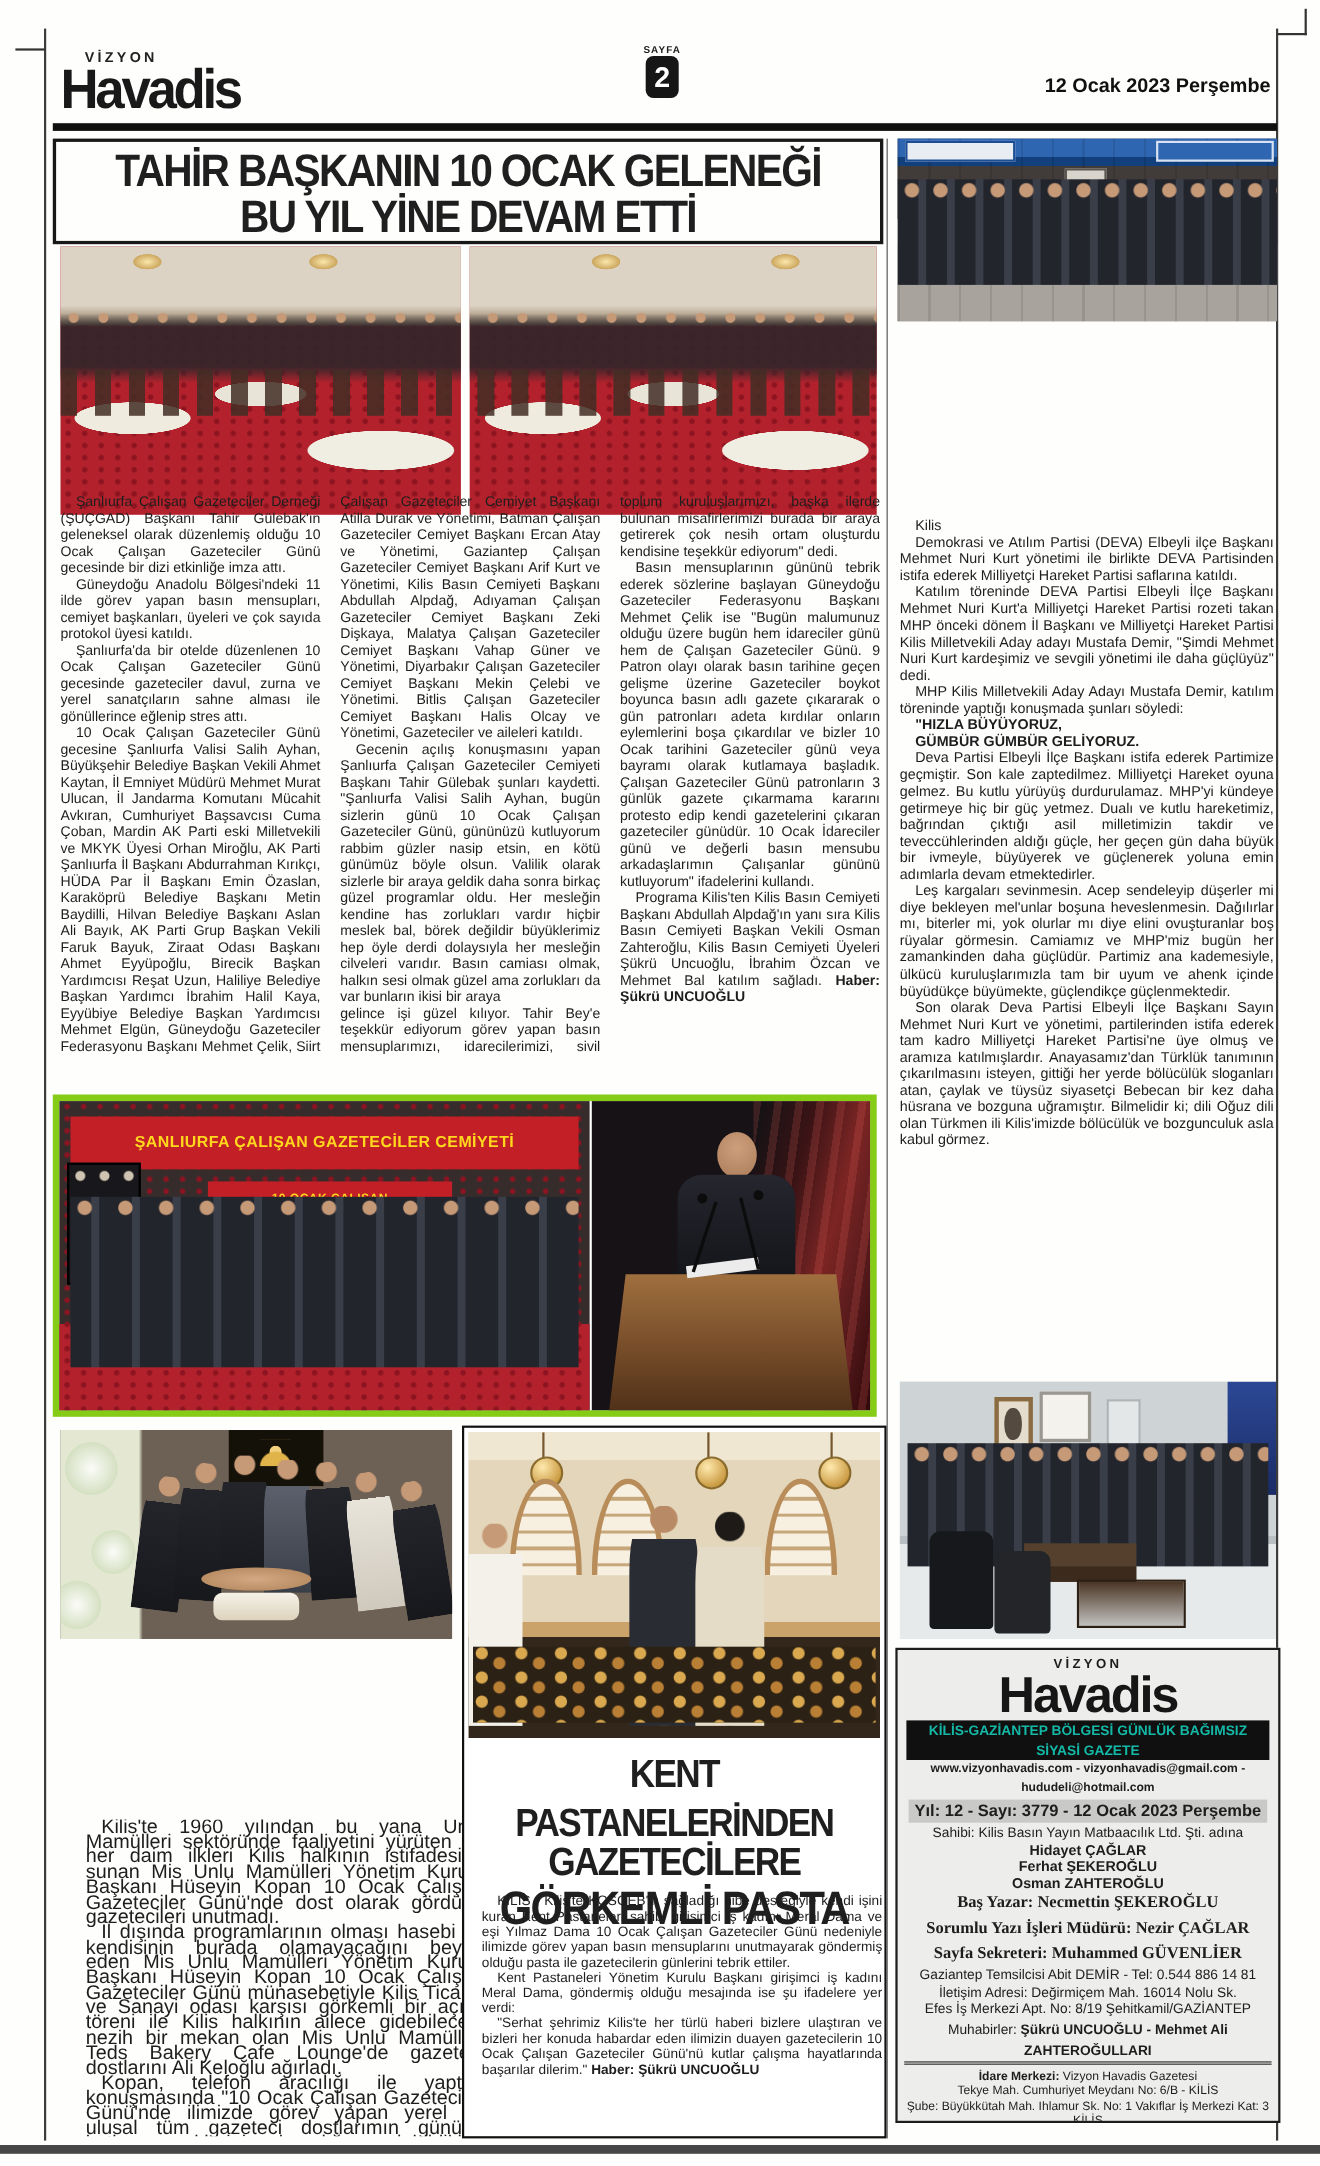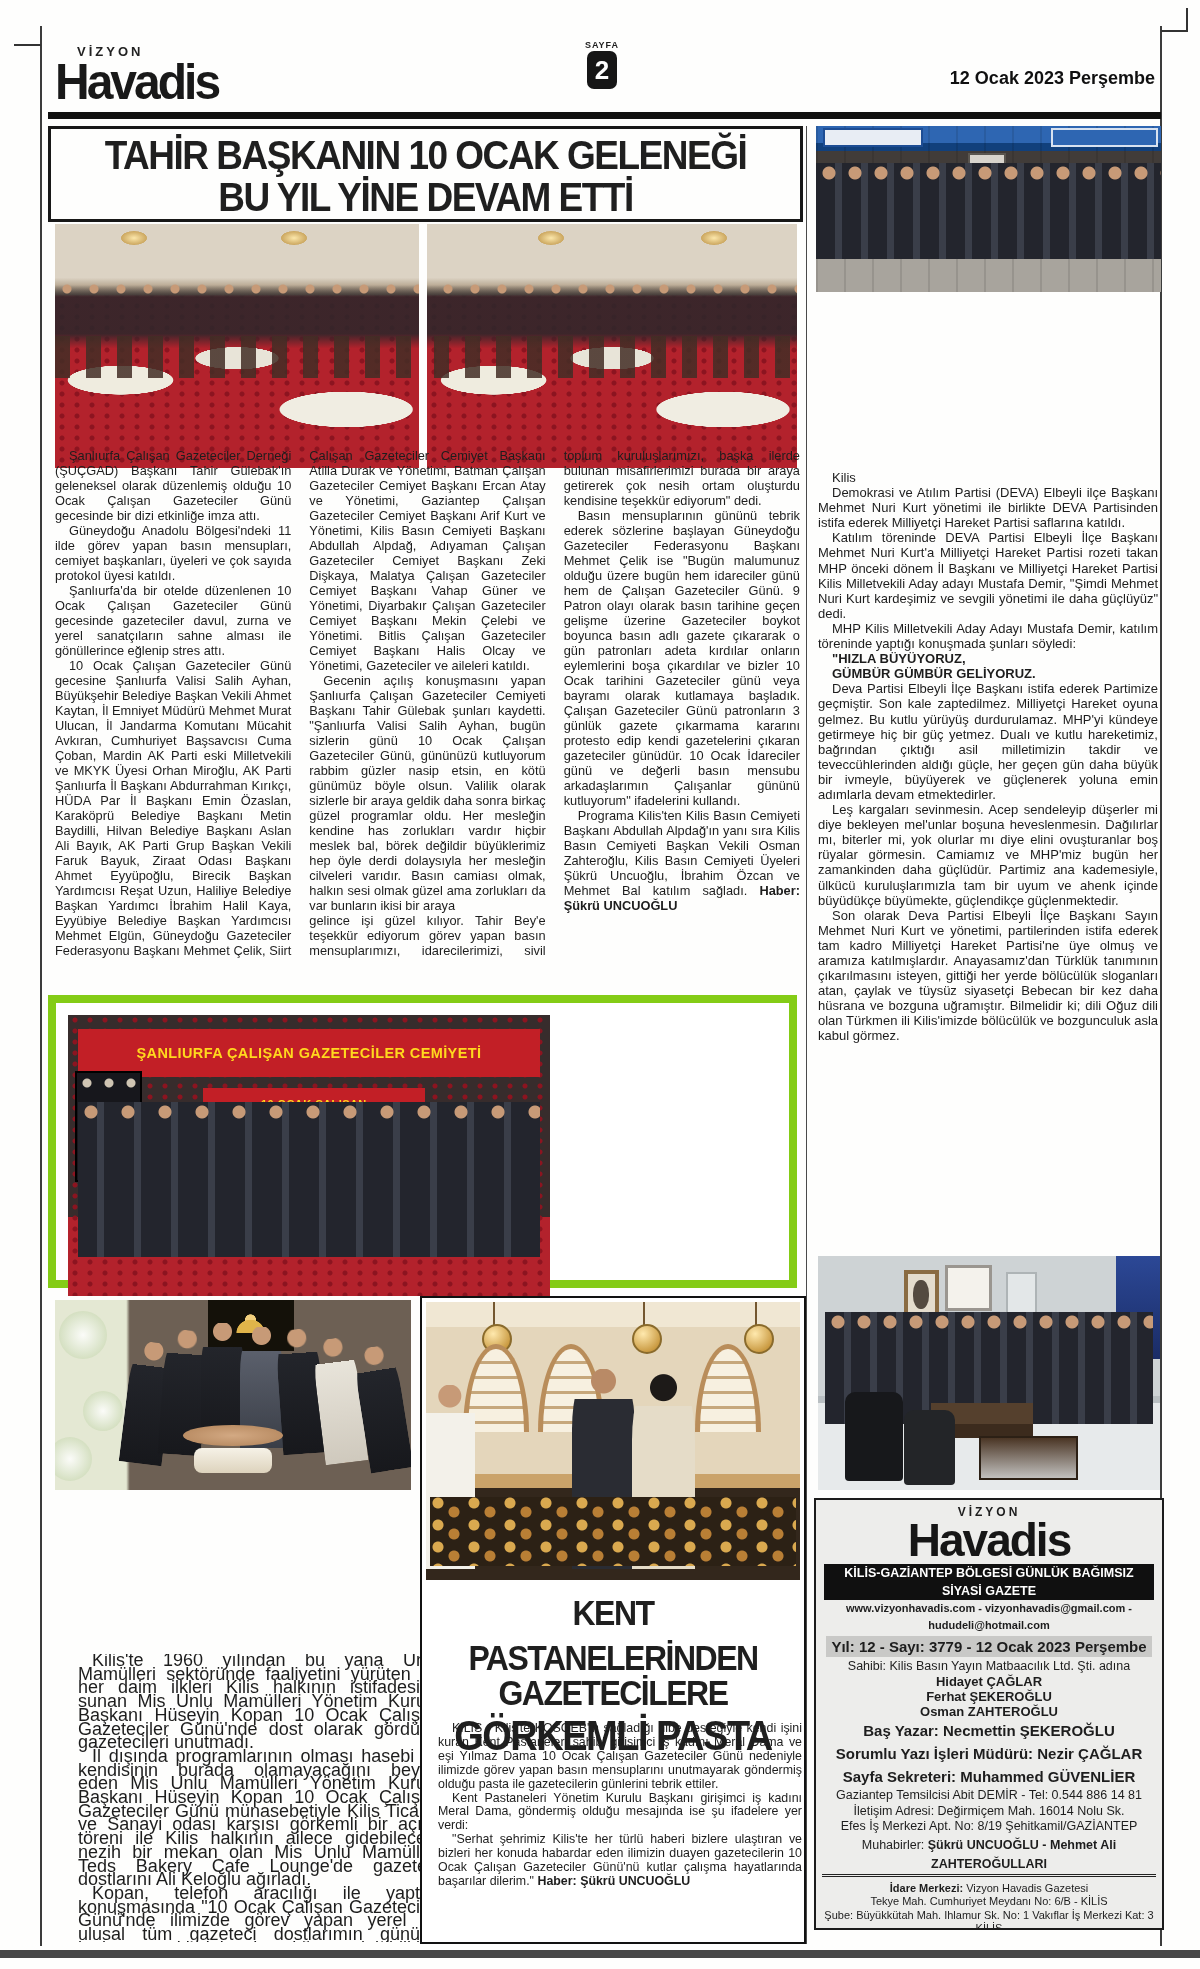--- a/index.html
+++ b/index.html
@@ -99,26 +99,26 @@
     radial-gradient(circle at 8px 6px,#daa94f 5px,rgba(0,0,0,0) 6px),
     radial-gradient(circle at 24px 15px,#b97f35 5px,rgba(0,0,0,0) 6px),
     #2c2115;background-size:36px 22px;}
   .manwhite{left:-2%;top:30%;width:15%;height:66%;background:radial-gradient(circle at 55% 6%,#c79a77 11px,rgba(0,0,0,0) 12px),linear-gradient(rgba(0,0,0,0) 0 28px,#f3f1ea 28px);}
   .mansuit{left:39%;top:24%;width:17%;height:72%;background:radial-gradient(circle at 50% 6%,#b98a66 12px,rgba(0,0,0,0) 13px),linear-gradient(rgba(0,0,0,0) 0 30px,#2a2c33 30px);border-radius:30% 30% 0 0;}
   .woman{left:55%;top:26%;width:17%;height:70%;background:radial-gradient(circle at 50% 7%,#1d1a18 13px,rgba(0,0,0,0) 14px),linear-gradient(rgba(0,0,0,0) 0 32px,#e5dcc8 32px);border-radius:34% 34% 0 0;}
   
   .mast{border:2px solid #1c1c1c;background:#ededeb;text-align:center;overflow:hidden;}
   .m-viz{font-size:12px;font-weight:bold;letter-spacing:3px;padding-top:5px;}
   .m-logo{font-size:46px;font-weight:800;letter-spacing:-2px;line-height:42px;color:#161616;}
-  .m-tag{margin:3px 8px 0;background:#101010;color:#ffffff;font-size:12.5px;font-weight:bold;line-height:18px;}
+  .m-tag{margin:3px 8px 0;background:#101010;color:#14b8a6;font-size:12.5px;font-weight:bold;line-height:18px;}
   .m-web{font-size:11px;font-weight:bold;line-height:17px;}
   .m-issue{margin:2px 10px;background:#c9c9c7;font-size:15px;font-weight:bold;line-height:21px;}
   .m-line{font-size:12.5px;line-height:15px;}
   .m-owner{font-size:13px;font-weight:bold;line-height:15px;}
-  .m-big{font-size:15px;font-weight:bold;line-height:23px;}
+  .m-big{font-size:15px;font-weight:bold;line-height:23px;font-family:Liberation Serif, serif;}
   .m-sm{font-size:12.5px;line-height:15.5px;}
   .m-muh{font-size:12.5px;line-height:19px;border-bottom:3px double #222;margin:1px 6px 5px;}
   .m-tiny{font-size:11px;line-height:13.5px;}
 </style>
 </head>
 <body>
 
 <div class="page">
 
   <div class="pborder" style="left:40px;top:26px;width:2px;height:1920px;"></div>
@@ -221,21 +221,21 @@
     <div class="m-sm">Gaziantep Temsilcisi Abit DEMİR -  Tel: 0.544 886 14 81</div>
     <div class="m-sm">İletişim Adresi: Değirmiçem Mah. 16014 Nolu Sk.</div>
     <div class="m-sm">Efes İş Merkezi Apt. No: 8/19 Şehitkamil/GAZİANTEP</div>
     <div class="m-muh"><span>Muhabirler:</span> <b>Şükrü UNCUOĞLU -  Mehmet Ali ZAHTEROĞULLARI</b></div>
     <div class="m-tiny"><b>İdare Merkezi:</b> <span>Vizyon Havadis Gazetesi</span></div>
     <div class="m-tiny">Tekye Mah. Cumhuriyet Meydanı No: 6/B -  KİLİS</div>
     <div class="m-tiny">Şube: Büyükkütah Mah. Ihlamur Sk. No: 1 Vakıflar İş Merkezi Kat: 3 KİLİS</div>
 
   </div>
 
-  <div class="abs" style="left:48px;top:995px;width:749px;height:293px;border:8px solid #84cc16;padding:12px;box-sizing:border-box;background:#fff;">
+  <div class="abs" style="left:48px;top:995px;width:749px;height:293px;border:6px solid #84cc16;padding:0;box-sizing:border-box;background:#fff;">
     <div class="ph bannerph" style="position:relative;float:left;width:482px;height:281px;">
       <div class="redbanner" style="left:2%;top:5%;width:96%;height:17%;font-size:14.5px;">
         <span>ŞANLIURFA ÇALIŞAN GAZETECİLER CEMİYETİ</span>
       </div>
       <div class="redbanner" style="left:28%;top:26%;width:46%;height:11%;font-size:11px;">
         <span>10 OCAK ÇALIŞAN</span>
       </div>
       <div class="screen"></div>
       <div class="crowdrow" style="left:2%;top:31%;width:96%;height:55%;background-size:37px 100%,37px 100%;"></div>
     </div>

